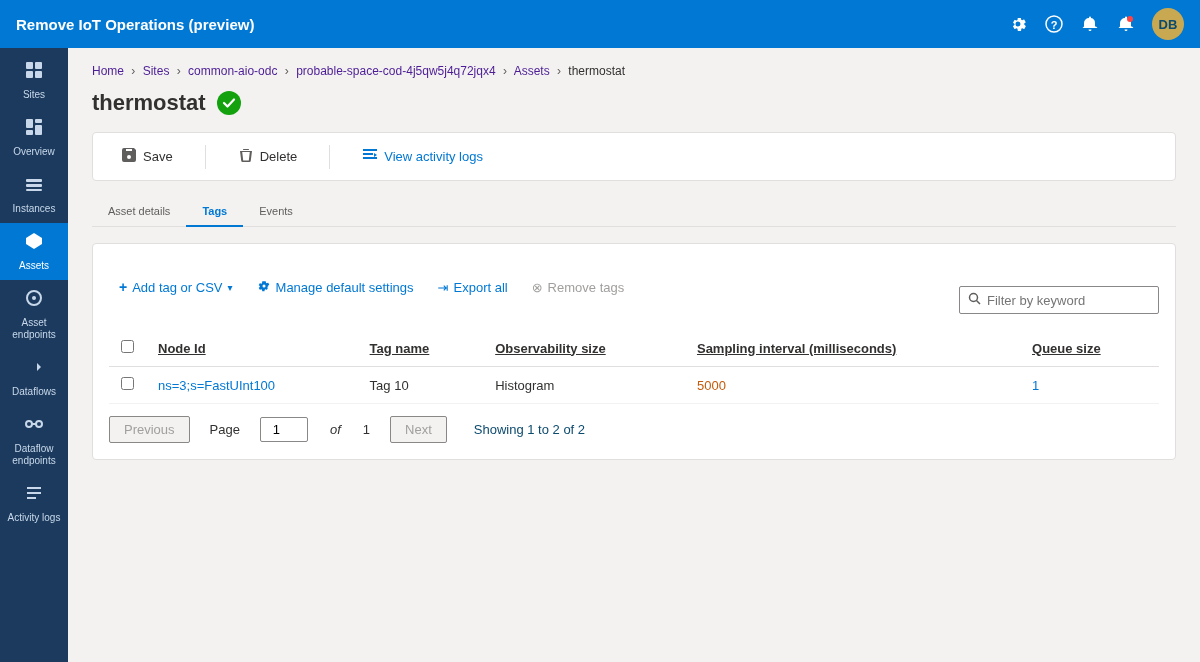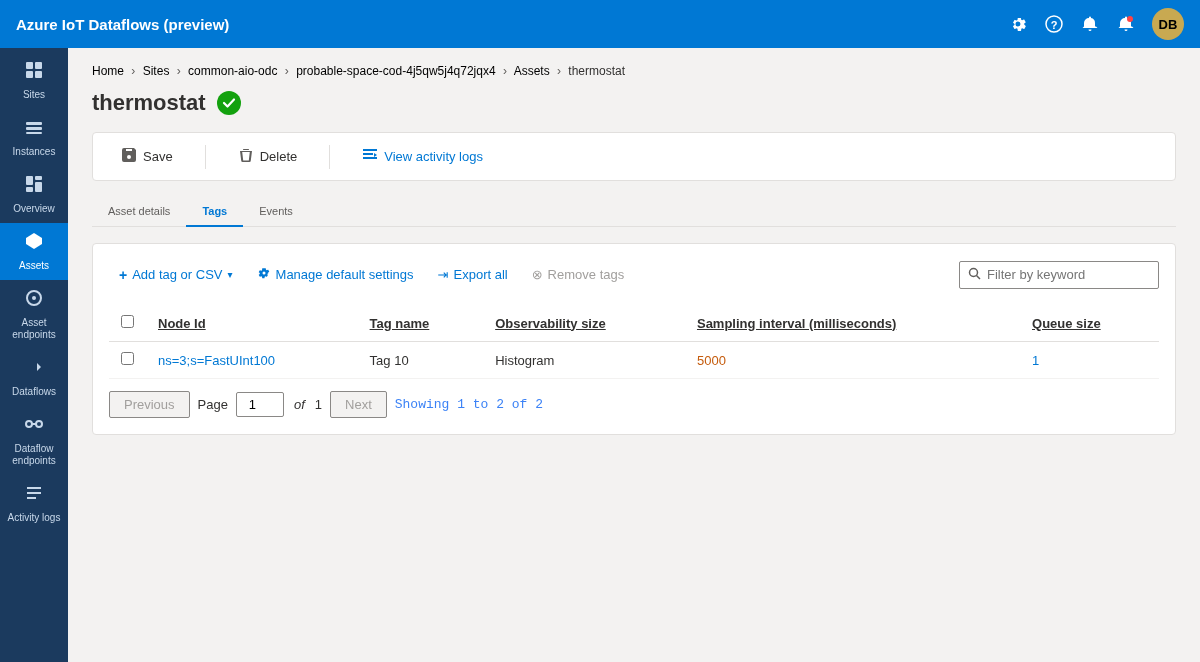--- a/index.html
+++ b/index.html
@@ -29,21 +29,21 @@
       height: 20px;
       color: white;
       cursor: pointer;
       display: flex; align-items: center; justify-content: center;
       font-size: 16px;
     }
     .avatar {
       width: 32px; height: 32px; border-radius: 50%;
       background: #c8a951;
       display: flex; align-items: center; justify-content: center;
-      font-size: 13px; font-weight: 600; color: #000000; cursor: pointer;
+      font-size: 13px; font-weight: 600; color: #0c4a6e; cursor: pointer;
     }
 
     
     .layout { display: flex; height: calc(100vh - 48px); }
 
     
     .sidebar {
       width: 68px;
       background: #1b3a5e;
       display: flex;
@@ -91,21 +91,21 @@
     .content-area {
       padding: 16px 24px;
     }
 
     
     .breadcrumb {
       font-size: 12px;
       color: #605e5c;
       margin-bottom: 12px;
     }
-    .breadcrumb a { color: #000000; text-decoration: none; }
+    .breadcrumb a { color: #4c1d95; text-decoration: none; }
     .breadcrumb-sep { margin: 0 4px; color: #605e5c; }
     .breadcrumb-current { color: #323130; font-weight: 500; }
 
     
     .page-title-row {
       display: flex; align-items: center; gap: 10px;
       margin-bottom: 16px;
     }
     .page-title {
       font-size: 22px;
@@ -171,21 +171,21 @@
       border: none; background: transparent;
       color: #0078d4; font-size: 13px; cursor: pointer;
       border-radius: 2px;
     }
     .tags-toolbar-spacer { flex: 1; }
     .filter-input-wrapper {
       display: flex; align-items: center;
       border: 1px solid #8a8886;
       border-radius: 2px;
       padding: 5px 8px; gap: 6px;
-      background: white; min-width: 200px;
+      background: white; min-width: 200px; margin-top: 26px;
     }
     .filter-input-wrapper input {
       border: none; outline: none; font-size: 13px;
       color: #605e5c; background: transparent; width: 160px;
     }
     .remove-tags-btn {
       display: flex; align-items: center; gap: 5px;
       padding: 6px 10px;
       border: none; background: transparent;
       color: #a19f9d; font-size: 13px; cursor: default;
@@ -213,21 +213,21 @@
       color: #323130;
       border-bottom: 1px solid #f3f2f1;
     }
     .data-table .link-cell { color: #0078d4; cursor: pointer; }
     .data-table .orange-cell { color: #c55b0c; }
     .checkbox-cell { width: 32px; }
     input[type="checkbox"] { cursor: pointer; }
 
     
     .pagination-row {
-      display: flex; align-items: center; gap: 8px;
+      display: flex; align-items: center; gap: 20px;
       padding-top: 12px;
       font-size: 13px;
     }
     .pagination-btn {
       padding: 5px 14px;
       border: 1px solid #8a8886;
       background: #f3f2f1;
       color: #a19f9d;
       border-radius: 2px;
       cursor: default;
@@ -235,27 +235,27 @@
     }
     .page-input {
       width: 48px;
       border: 1px solid #8a8886;
       border-radius: 2px;
       padding: 4px 6px;
       font-size: 13px;
       text-align: center;
     }
     .page-total { color: #323130; }
-    .showing-text { color: #3b82f6; margin-left: 0; font-family: Liberation Mono, monospace; }
+    .showing-text { color: #0c4a6e; margin-left: 7px; }
   </style>
 </head>
 <body>
 
 <div class="top-header">
-  <div class="top-header-title">Azure IoT Dataflows (preview)</div>
+  <div class="top-header-title">Remove IoT Operations (preview)</div>
   <div class="top-header-icons">
     <div class="header-icon" title="Settings">
       <svg width="18" height="18" viewBox="0 0 18 18" fill="white">
           <path d="M9 11.5a2.5 2.5 0 110-5 2.5 2.5 0 010 5zm6.2-2a5.7 5.7 0 000-1l1.4-1.1a.3.3 0 000-.4l-1.4-2.4a.3.3 0 00-.4-.1l-1.7.7a5.9 5.9 0 00-.9-.5L12 3.2a.3.3 0 00-.3-.2H9a.3.3 0 00-.3.3l-.2 1.8a5.9 5.9 0 00-.9.5L5.9 4.9a.3.3 0 00-.4.1L4.1 7.4a.3.3 0 000 .4L5.5 9a5.7 5.7 0 000 1L4.1 11.1a.3.3 0 000 .4l1.4 2.4a.3.3 0 00.4.1l1.7-.7a5.9 5.9 0 00.9.5l.2 1.8a.3.3 0 00.3.3h2.8a.3.3 0 00.3-.3l.2-1.8a5.9 5.9 0 00.9-.5l1.7.7a.3.3 0 00.4-.1l1.4-2.4a.3.3 0 000-.4L15.2 9.5z"></path>
         </svg>
     </div>
     <div class="header-icon" title="Help">
       <svg width="18" height="18" viewBox="0 0 18 18" fill="white">
           <circle cx="9" cy="9" r="8" stroke="white" stroke-width="1.5" fill="none"></circle>
           <text x="9" y="13.5" text-anchor="middle" font-size="11" fill="white" font-weight="bold">?</text>
@@ -286,37 +286,37 @@
             <rect x="11" y="2" width="7" height="7" rx="1"></rect>
             <rect x="2" y="11" width="7" height="7" rx="1"></rect>
             <rect x="11" y="11" width="7" height="7" rx="1"></rect>
           </svg>
       </span>
       <span class="sidebar-item-label">Sites</span>
     </div>
     <div class="sidebar-item">
       <span class="sidebar-icon">
         <svg width="20" height="20" viewBox="0 0 20 20" fill="currentColor">
-            <rect x="2" y="5" width="16" height="3" rx="1"></rect>
-            <rect x="2" y="10" width="16" height="3" rx="1"></rect>
-            <rect x="2" y="15" width="16" height="2" rx="1"></rect>
-          </svg>
-      </span>
-      <span class="sidebar-item-label">Instances</span>
-    </div>
-    <div class="sidebar-item">
-      <span class="sidebar-icon">
-        <svg width="20" height="20" viewBox="0 0 20 20" fill="currentColor">
             <rect x="2" y="2" width="7" height="9" rx="1"></rect>
             <rect x="11" y="2" width="7" height="4" rx="1"></rect>
             <rect x="2" y="13" width="7" height="5" rx="1"></rect>
             <rect x="11" y="8" width="7" height="10" rx="1"></rect>
           </svg>
       </span>
       <span class="sidebar-item-label">Overview</span>
+    </div>
+    <div class="sidebar-item">
+      <span class="sidebar-icon">
+        <svg width="20" height="20" viewBox="0 0 20 20" fill="currentColor">
+            <rect x="2" y="5" width="16" height="3" rx="1"></rect>
+            <rect x="2" y="10" width="16" height="3" rx="1"></rect>
+            <rect x="2" y="15" width="16" height="2" rx="1"></rect>
+          </svg>
+      </span>
+      <span class="sidebar-item-label">Instances</span>
     </div>
     <div class="sidebar-item active">
       <div class="sidebar-active-bar"></div>
       <span class="sidebar-icon">
         <svg width="20" height="20" viewBox="0 0 20 20" fill="currentColor">
             <polygon points="10,2 18,7 18,13 10,18 2,13 2,7"></polygon>
           </svg>
       </span>
       <span class="sidebar-item-label">Assets</span>
     </div>

